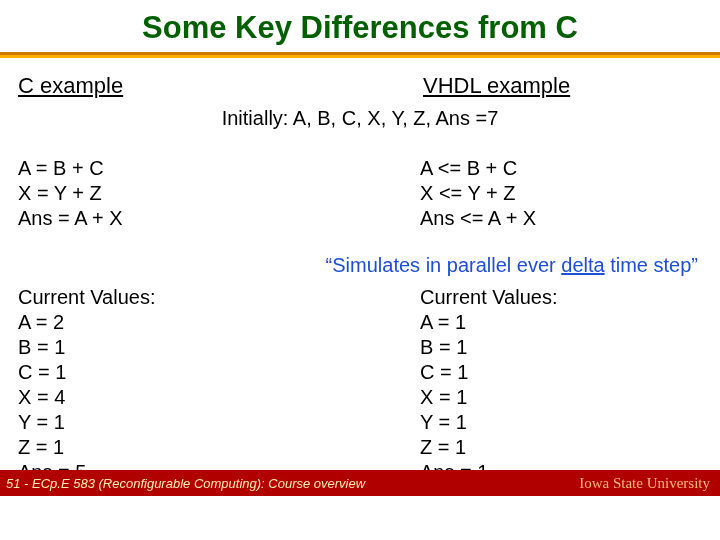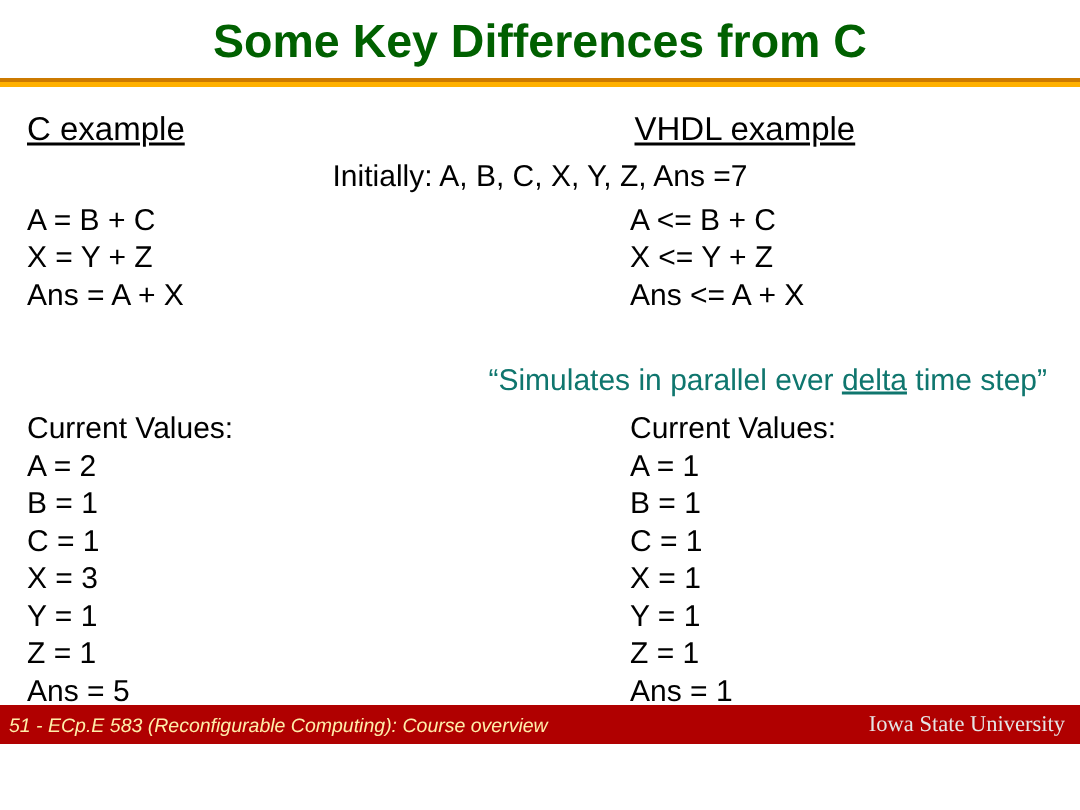--- a/index.html
+++ b/index.html
@@ -5,31 +5,31 @@
   html,body{margin:0;padding:0;width:720px;height:540px;background:#fff;font-family:Arial,Helvetica,sans-serif;color:#000;overflow:hidden}
   .slide{position:relative;width:720px;height:496px}
   .title{color:#006000;font-weight:bold;font-size:31px;text-align:center;padding-top:10px;letter-spacing:0px}
   .rule{margin-top:6px;height:6px;background:linear-gradient(#cc7a00 0 3px,#ffb000 3px 6px)}
   .body{position:relative;padding:0 18px;font-size:20px;line-height:1.25}
   .cols{display:flex;justify-content:center;margin-top:14px}
   .col{width:50%}
   .lbl{text-decoration:underline;font-size:22px;margin-bottom:4px}
   .rightlbl{margin-left:63px}
   .init{text-align:center;margin-top:2px;font-size:20px}
-  .codecols{display:flex;justify-content:space-between;margin-top:4px}
+  .codecols{display:flex;justify-content:space-between;margin-top:25px}
   .codecol{width:50%}
   .rightcode{padding-left:120px}
-  .sim{color:#0f766e;text-align:right;margin-top:32px;font-size:20px;padding-right:4px}
+  .sim{color:#1d4ed8;text-align:right;margin-top:22px;font-size:20px;padding-right:4px}
   .delta{text-decoration:underline}
   .valscols{display:flex;justify-content:space-between;margin-top:7px}
   .valscol{width:50%}
   .rightvals{padding-left:120px}
   .footer{position:absolute;left:0;right:0;bottom:0;height:26px;background:#b00000;color:#ffeeaa;font-size:13px;font-style:italic;display:flex;align-items:center;justify-content:space-between;padding:0 10px 0 6px}
   .footL span{font-style:italic}
-  .footR{font-family:"Times New Roman",serif;font-style:normal;font-size:15px;color:#e5e5e5}
+  .footR{font-family:"Times New Roman",serif;font-style:normal;font-size:15px;color:#fdba74}
 </style>
 </head>
 <body>
 <div class="slide">
 
 <div class="title">Some Key Differences from C</div>
 <div class="rule"></div>
 
 <div class="body">
   <div class="cols">
@@ -59,21 +59,21 @@
   <div class="sim">
     <span>“Simulates in parallel ever </span><span class="delta">delta</span><span> time step”</span>
   </div>
 
   <div class="valscols">
     <div class="valscol">
       <div>Current Values:</div>
       <div>A = 2</div>
       <div>B = 1</div>
       <div>C = 1</div>
-      <div>X = 3</div>
+      <div>X = 4</div>
       <div>Y = 1</div>
       <div>Z = 1</div>
       <div>Ans = 5</div>
     </div>
     <div class="valscol rightvals">
       <div>Current Values:</div>
       <div>A = 1</div>
       <div>B = 1</div>
       <div>C = 1</div>
       <div>X = 1</div>

